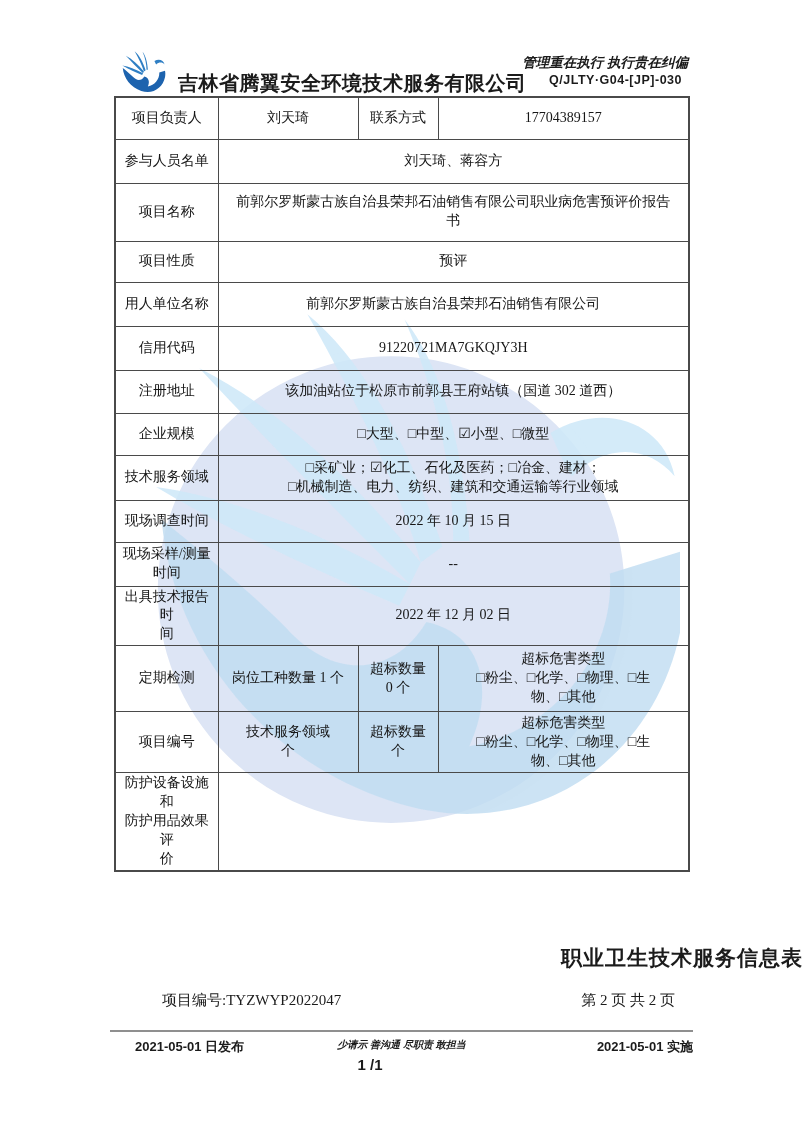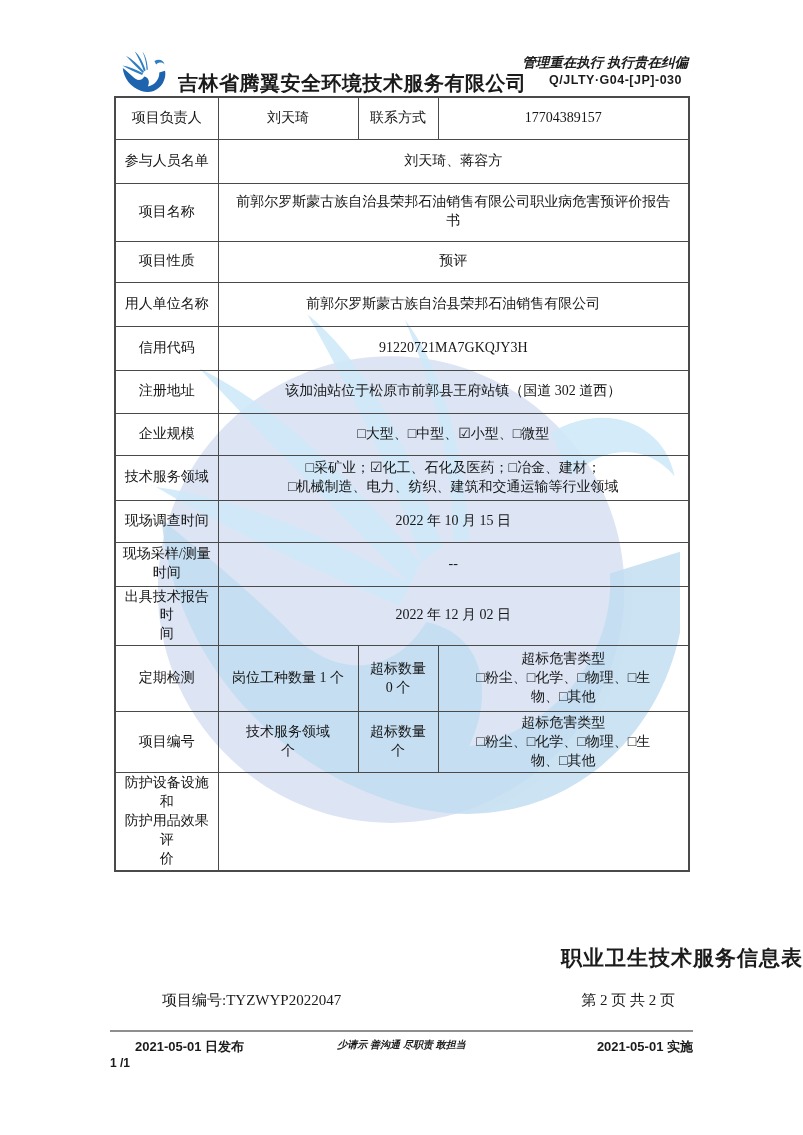--- a/index.html
+++ b/index.html
@@ -40,22 +40,22 @@
   #project-line{position:absolute;left:150px;top:991px;width:513px;height:20px;
     font-family:"Liberation Serif",serif;font-size:15px;margin-left:12px;}
   #project-no{position:absolute;left:0;top:0;}
   #page-info{position:absolute;right:0;top:0;}
   #footer-rule{position:absolute;left:110px;top:1030px;width:583px;height:2px;background:#8f8f8f;}
   #footer-line{position:absolute;left:110px;top:1038px;width:583px;height:18px;
     font-size:13px;font-weight:bold;}
   #issue-date{position:absolute;left:25px;top:0;}
   #motto{position:absolute;left:0;top:0;width:100%;text-align:center;font-style:italic;font-size:10px;}
   #implement-date{position:absolute;right:0;top:0;}
-  #page-number{position:absolute;left:110px;top:1056px;width:520px;text-align:left;
-    font-size:12px;font-weight:bold;}
+  #page-number{position:absolute;left:110px;top:1056px;width:520px;text-align:center;
+    font-size:15px;font-weight:bold;}
 </style>
 </head>
 <body>
 
 <div id="page">
 
   <svg id="logo" viewBox="0 0 100 100" aria-hidden="true">
     <path class="logo-feather" d="M50,53 C33,43 17,37 3,35 C18,44 34,51 48,57 Z"></path>
     <path class="logo-feather" d="M52,49 C39,33 25,20 11,13 C24,27 38,41 50,53 Z"></path>
     <path class="logo-feather" d="M56,46 C50,28 42,12 31,3 C40,19 48,35 52,49 Z"></path>

